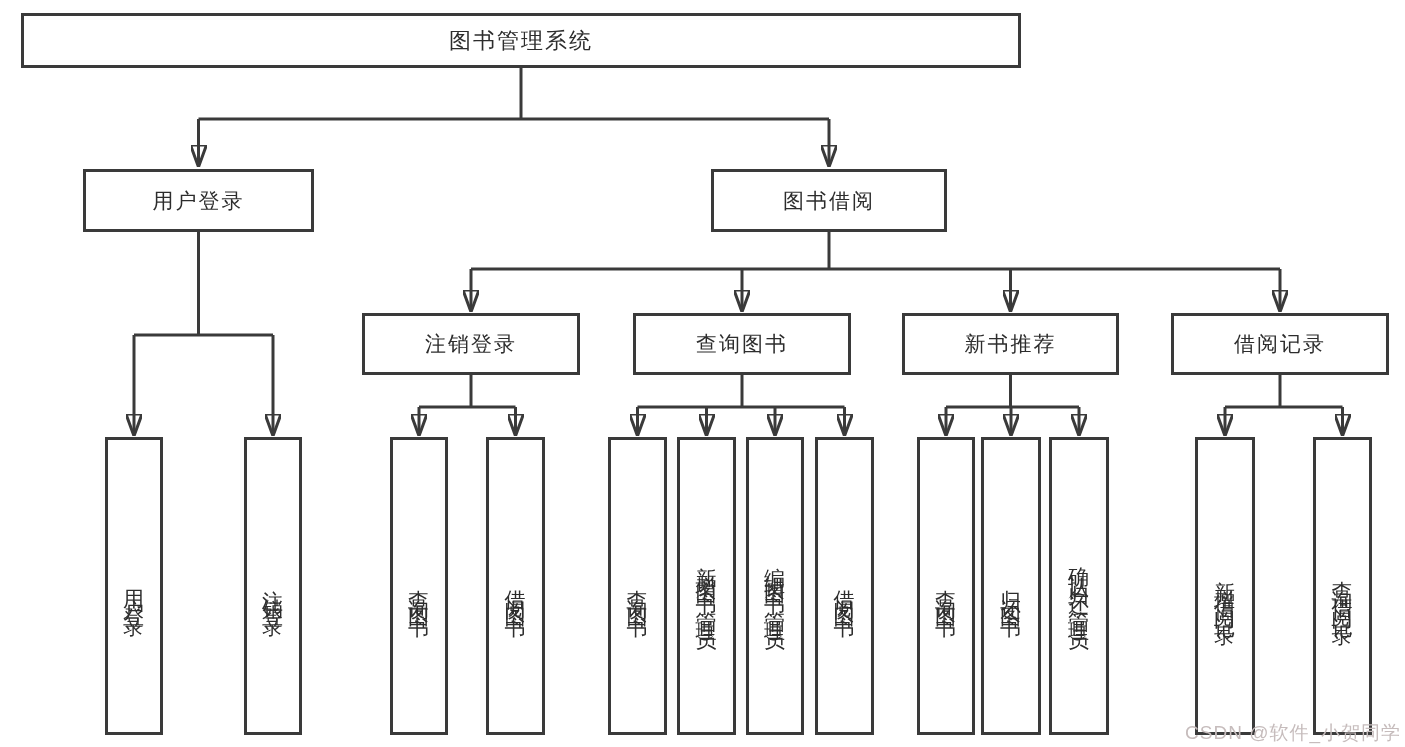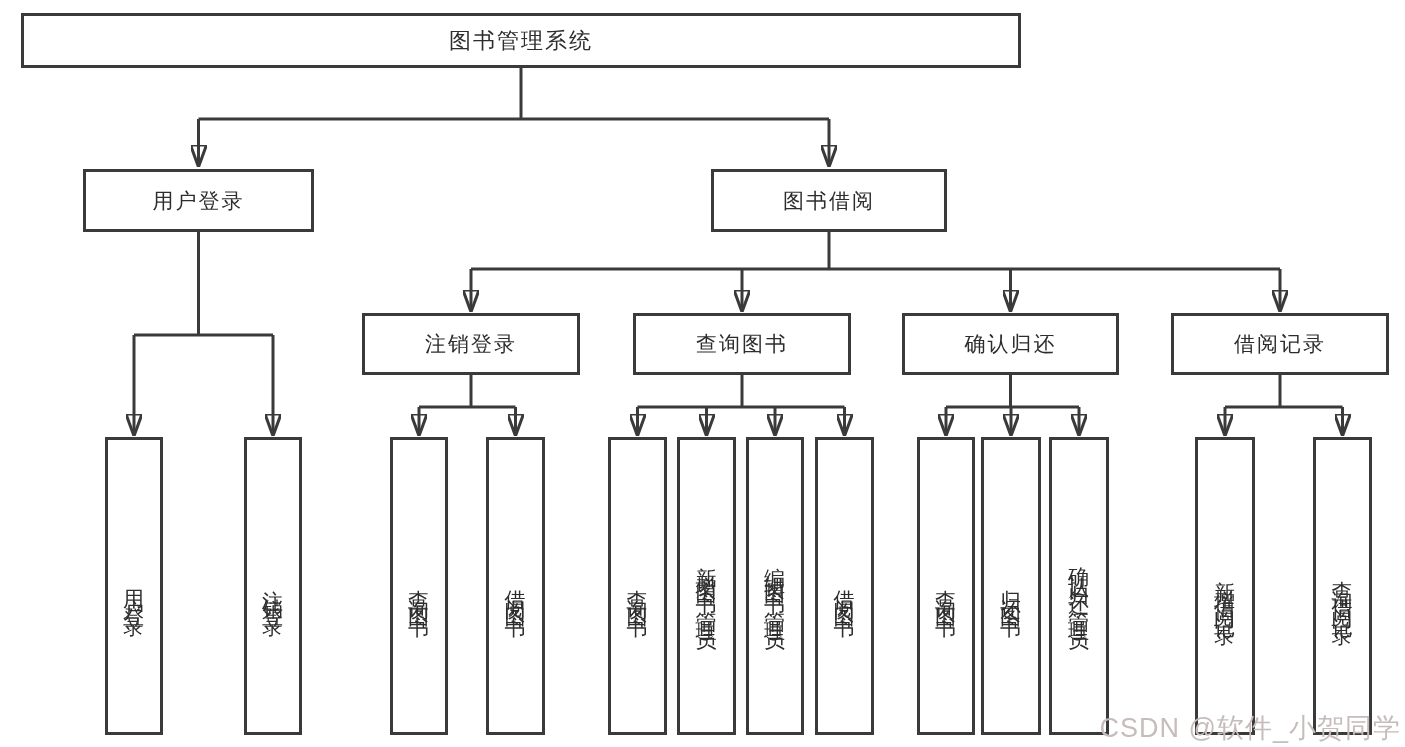--- a/index.html
+++ b/index.html
@@ -49,21 +49,21 @@
     text-orientation: mixed;
     font-size: 21px;
     letter-spacing: 9px;
     line-height: 1;
     margin-bottom: -9px; 
   }
   .watermark {
     position: absolute;
     right: 4px;
     bottom: 1px;
-    font-size: 27px;
+    font-size: 19px;
     color: var(--watermark);
     letter-spacing: 1px;
     white-space: nowrap;
     margin-top: 41px;
   }
 </style>
 </head>
 <body>
 
 <div class="canvas">
@@ -141,21 +141,21 @@
     <span class="lbl">图书借阅</span>
   </div>
 
   <div class="node h" style="left:362px; top:313px; width:218px; height:62px">
     <span class="lbl">注销登录</span>
   </div>
   <div class="node h" style="left:633px; top:313px; width:218px; height:62px">
     <span class="lbl">查询图书</span>
   </div>
   <div class="node h" style="left:902px; top:313px; width:217px; height:62px">
-    <span class="lbl">确认归还</span>
+    <span class="lbl">新书推荐</span>
   </div>
   <div class="node h" style="left:1171px; top:313px; width:218px; height:62px">
     <span class="lbl">借阅记录</span>
   </div>
 
   <div class="node v" style="left:105px; width:58px">
     <span class="lbl">用户登录</span>
   </div>
   <div class="node v" style="left:244px; width:58px">
     <span class="lbl">注销登录</span>

